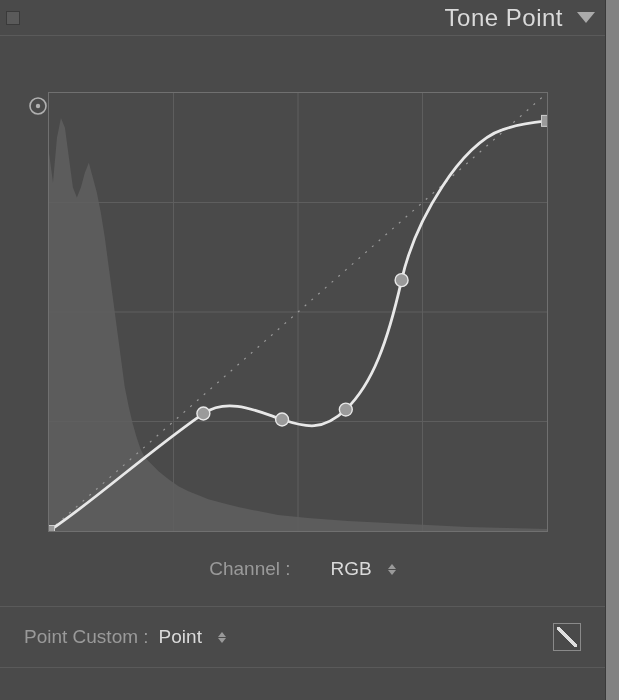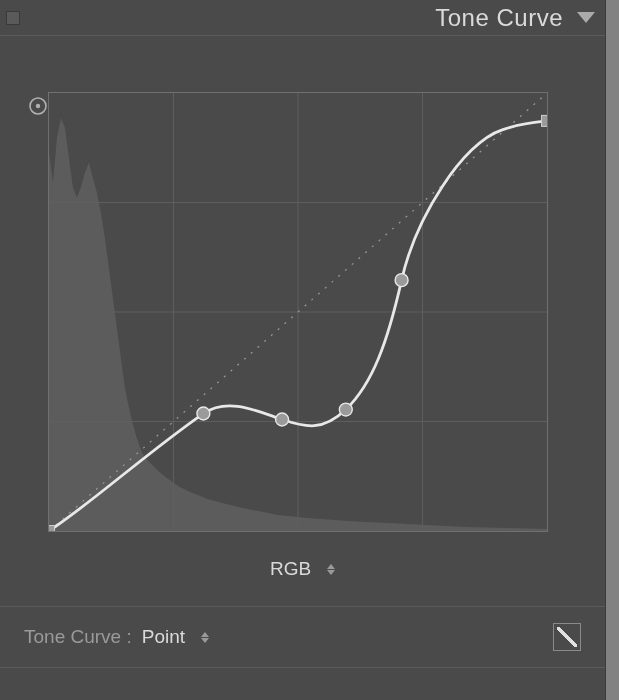--- a/index.html
+++ b/index.html
@@ -164,21 +164,21 @@
     }
   </style>
 </head>
 <body>
 
 <div class="panel">
 
   <div class="header">
     <div class="header-left"></div>
     <div class="header-right">
-      <span class="panel-title">Tone Curve</span>
+      <span class="panel-title">Tone Point</span>
       <div class="collapse-triangle"></div>
     </div>
   </div>
 
   <div class="curve-section">
     <div class="curve-area">
       <div class="target-icon">
         <svg viewBox="0 0 20 20">
           <circle cx="10" cy="10" r="8" fill="none" stroke="#b0b0b0" stroke-width="1.6"></circle>
           <circle cx="10" cy="10" r="2.2" fill="#b0b0b0"></circle>
@@ -199,33 +199,34 @@
             <circle cx="155" cy="322" r="6.5" fill="#9a9a9a" stroke="#e8e8e8" stroke-width="1.4"></circle>
             <circle cx="234" cy="328" r="6.5" fill="#9a9a9a" stroke="#e8e8e8" stroke-width="1.4"></circle>
             <circle cx="298" cy="318" r="6.5" fill="#9a9a9a" stroke="#e8e8e8" stroke-width="1.4"></circle>
             <circle cx="354" cy="188" r="6.5" fill="#9a9a9a" stroke="#e8e8e8" stroke-width="1.4"></circle>
             <rect x="494.5" y="22.5" width="11" height="11" fill="#9a9a9a" stroke="#d0d0d0" stroke-width="1"></rect>
           </svg>
       </div>
     </div>
 
     <div class="dropdown-row">
+      <span class="dropdown-label">Channel :</span>
       <div class="dropdown-value">
         <span class="dropdown-text">RGB</span>
         <div class="updown">
           <div class="updown-tri tri-up"></div>
           <div class="updown-tri tri-down"></div>
         </div>
       </div>
     </div>
   </div>
 
   <div class="bottom-section">
     <div class="bottom-left">
-      <span class="dropdown-label">Tone Curve :</span>
+      <span class="dropdown-label">Point Custom :</span>
       <div class="dropdown-value">
         <span class="dropdown-text">Point</span>
         <div class="updown">
           <div class="updown-tri tri-up"></div>
           <div class="updown-tri tri-down"></div>
         </div>
       </div>
     </div>
     <div class="diag-icon"></div>
   </div>

